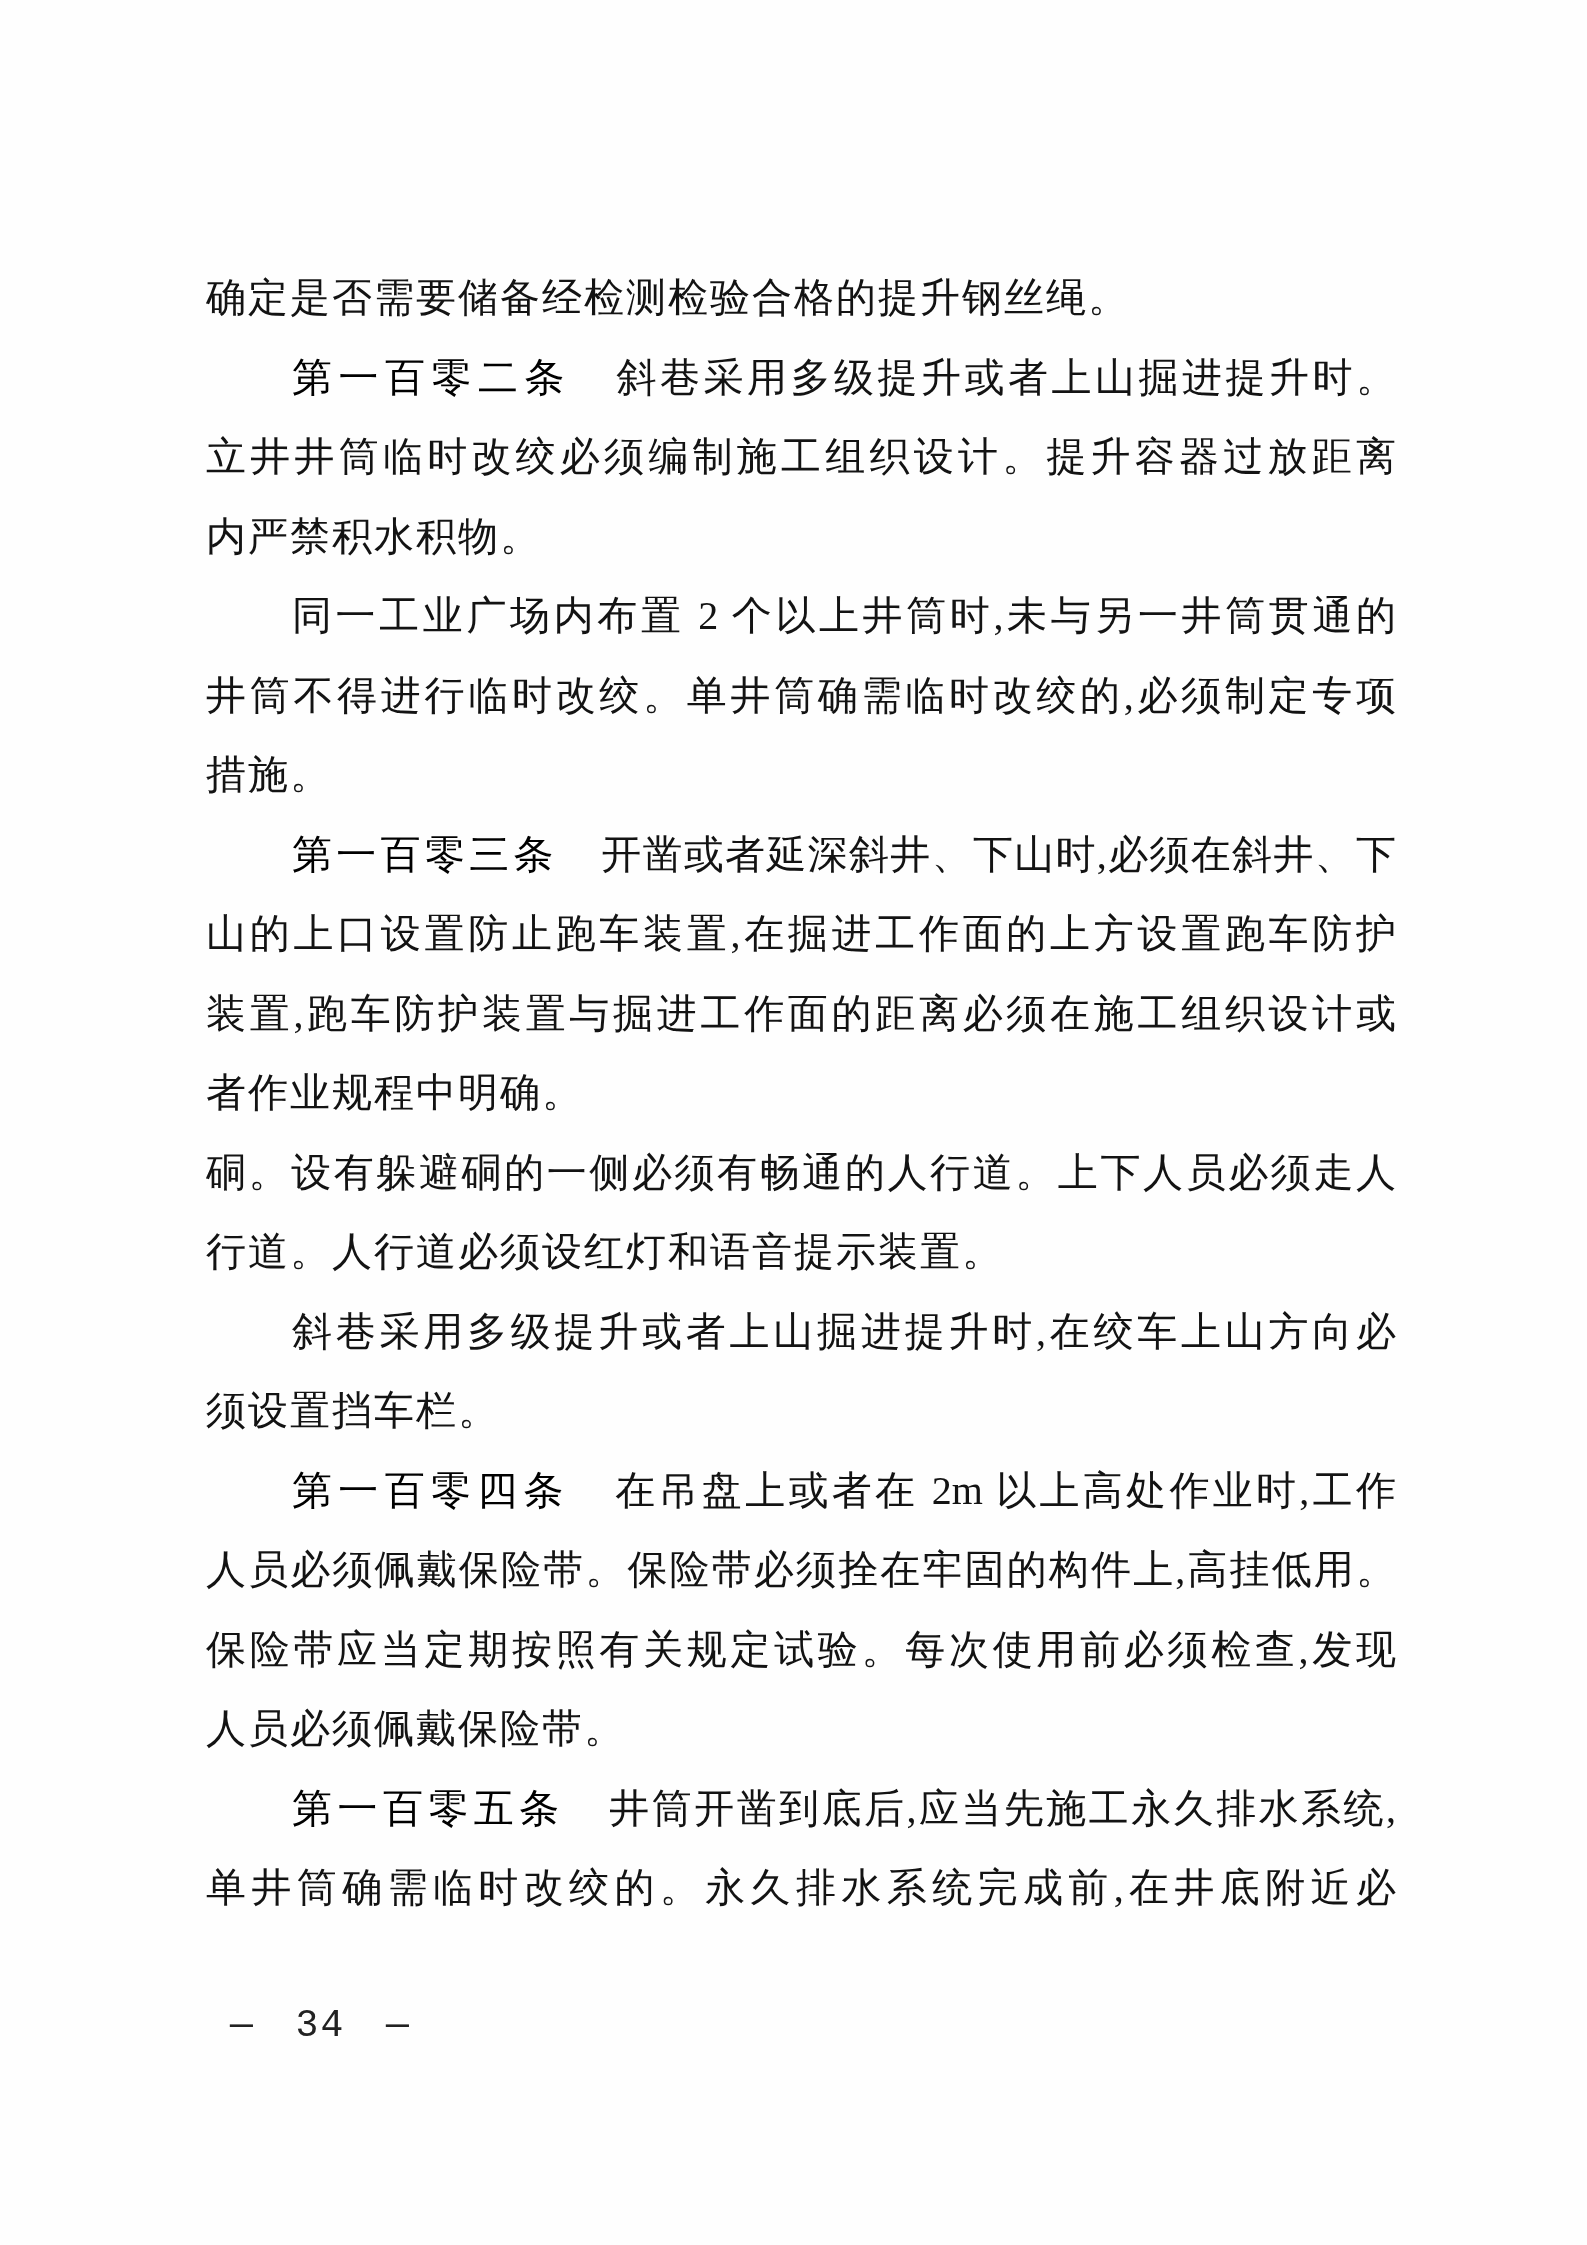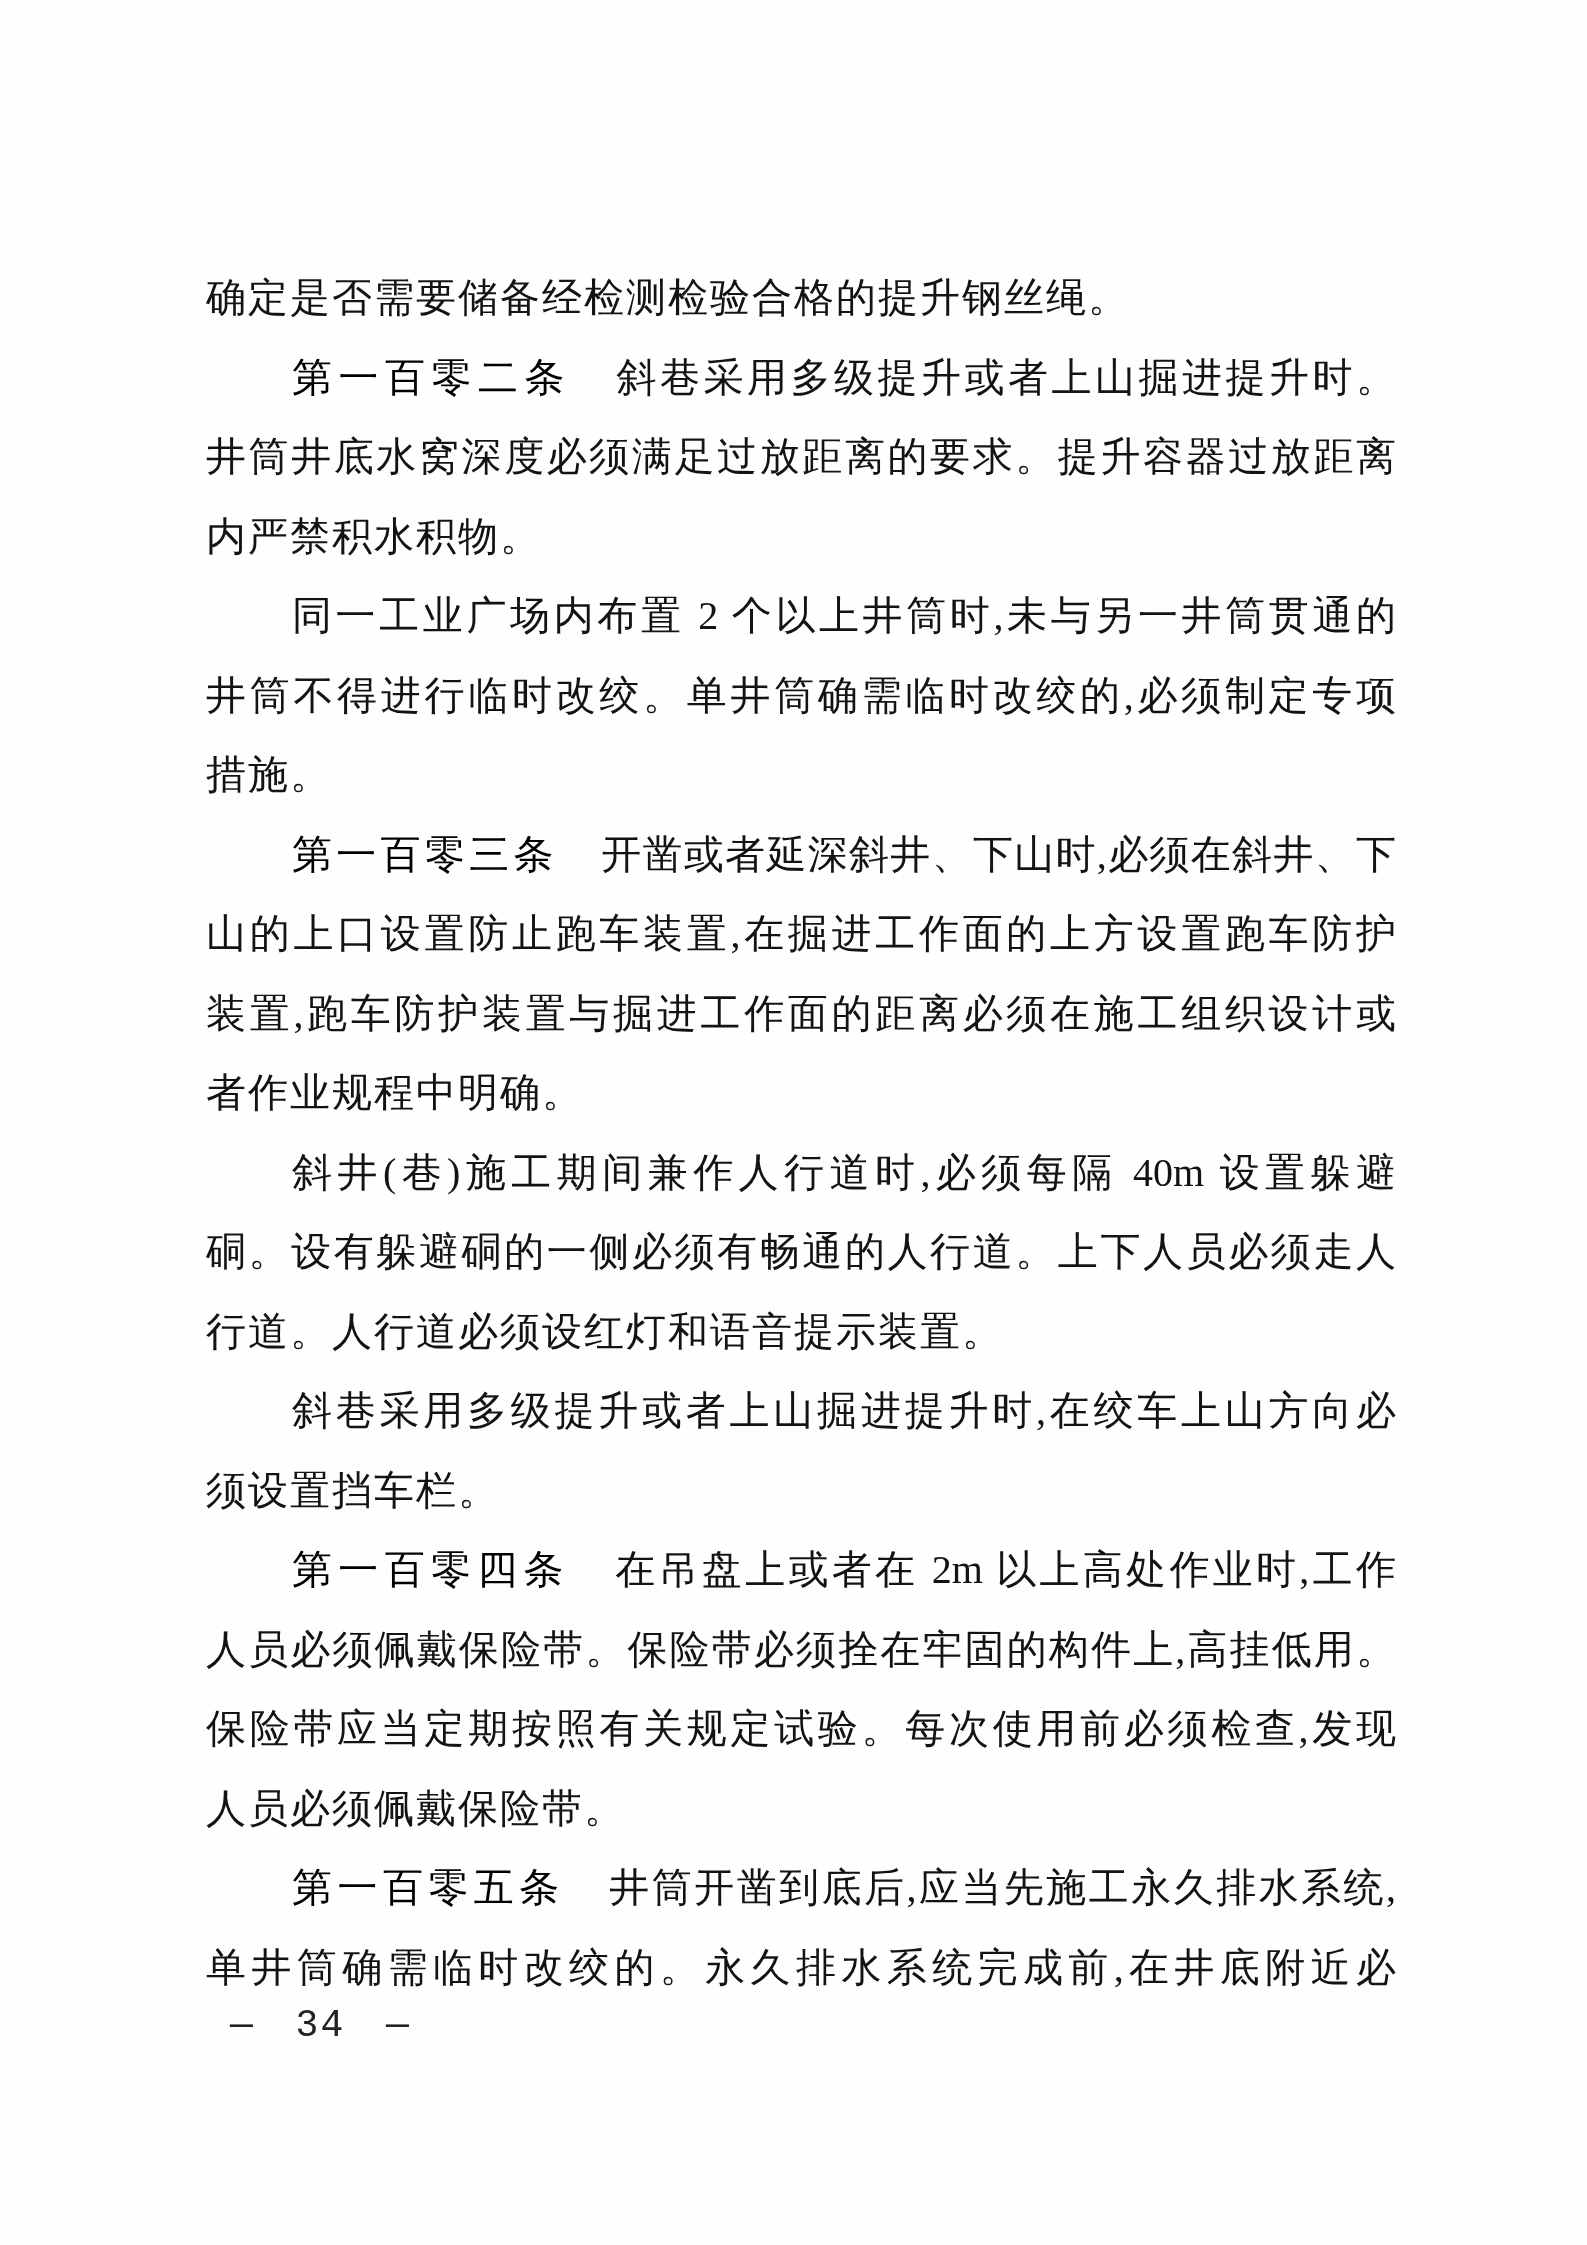--- a/index.html
+++ b/index.html
@@ -62,30 +62,29 @@
     font-family: Liberation Mono, monospace;
   }
 </style>
 </head>
 <body>
 
 <div class="page">
   <div class="text-block" id="text-block">
       <div class="line">确定是否需要储备经检测检验合格的提升钢丝绳。</div>
       <div class="line justify indent"><span class="article-no">第一百零二条</span><span class="article-gap"></span><span>斜巷采用多级提升或者上山掘进提升时。</span></div>
-      <div class="line justify">井筒井底水窝深度必须满足过放距离的要求。提升容器过放距离</div>
+      <div class="line justify">立井井筒临时改绞必须编制施工组织设计。提升容器过放距离</div>
       <div class="line">内严禁积水积物。</div>
       <div class="line justify indent">同一工业广场内布置 2 个以上井筒时,未与另一井筒贯通的</div>
       <div class="line justify">井筒不得进行临时改绞。单井筒确需临时改绞的,必须制定专项</div>
       <div class="line">措施。</div>
       <div class="line justify indent"><span class="article-no">第一百零三条</span><span class="article-gap"></span><span>开凿或者延深斜井、下山时,必须在斜井、下</span></div>
       <div class="line justify">山的上口设置防止跑车装置,在掘进工作面的上方设置跑车防护</div>
       <div class="line justify">装置,跑车防护装置与掘进工作面的距离必须在施工组织设计或</div>
       <div class="line">者作业规程中明确。</div>
-      <div class="line justify indent">斜井(巷)施工期间兼作人行道时,必须每隔 40m 设置躲避</div>
       <div class="line justify">硐。设有躲避硐的一侧必须有畅通的人行道。上下人员必须走人</div>
       <div class="line">行道。人行道必须设红灯和语音提示装置。</div>
       <div class="line justify indent">斜巷采用多级提升或者上山掘进提升时,在绞车上山方向必</div>
       <div class="line">须设置挡车栏。</div>
       <div class="line justify indent"><span class="article-no">第一百零四条</span><span class="article-gap"></span><span>在吊盘上或者在 2m 以上高处作业时,工作</span></div>
       <div class="line justify">人员必须佩戴保险带。保险带必须拴在牢固的构件上,高挂低用。</div>
       <div class="line justify">保险带应当定期按照有关规定试验。每次使用前必须检查,发现</div>
       <div class="line">人员必须佩戴保险带。</div>
       <div class="line justify indent"><span class="article-no">第一百零五条</span><span class="article-gap"></span><span>井筒开凿到底后,应当先施工永久排水系统,</span></div>
       <div class="line justify">单井筒确需临时改绞的。永久排水系统完成前,在井底附近必</div>

